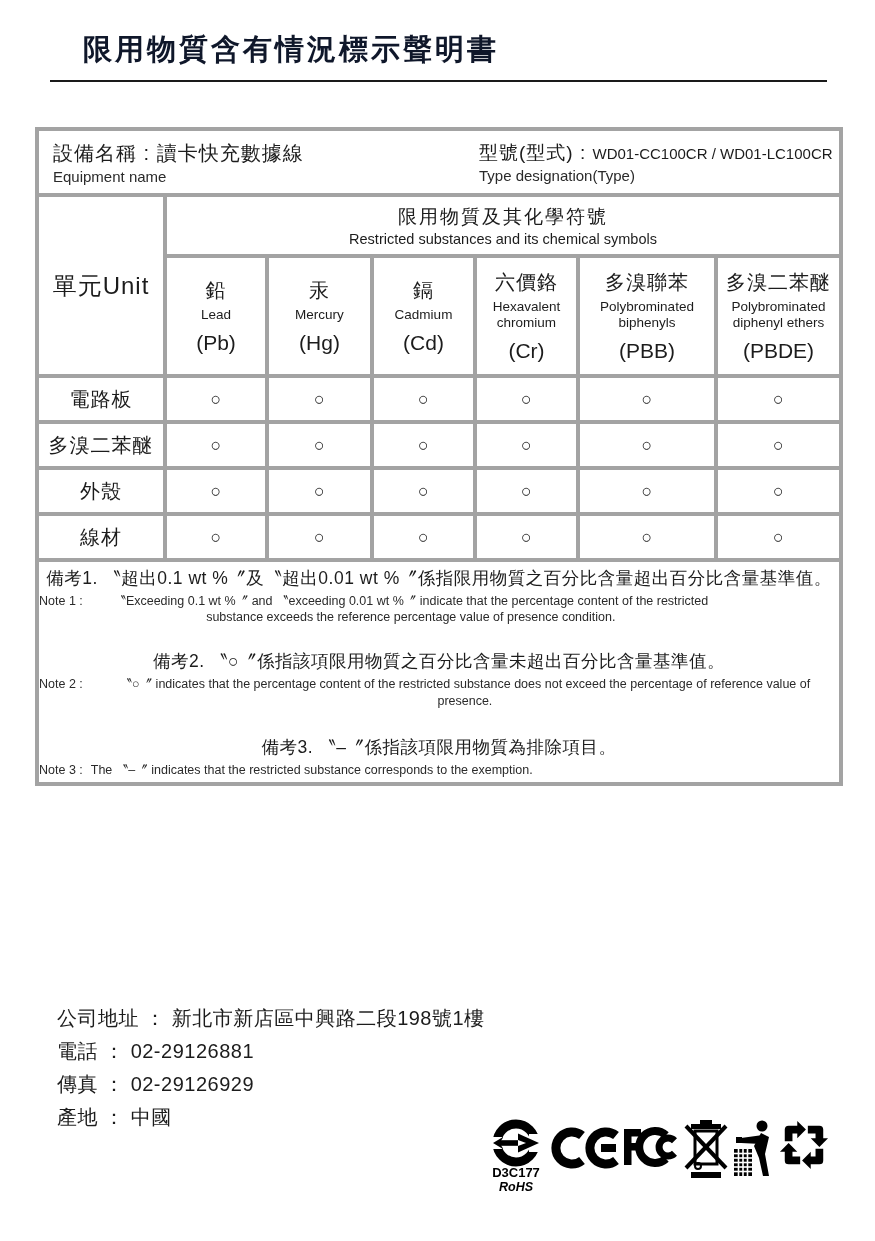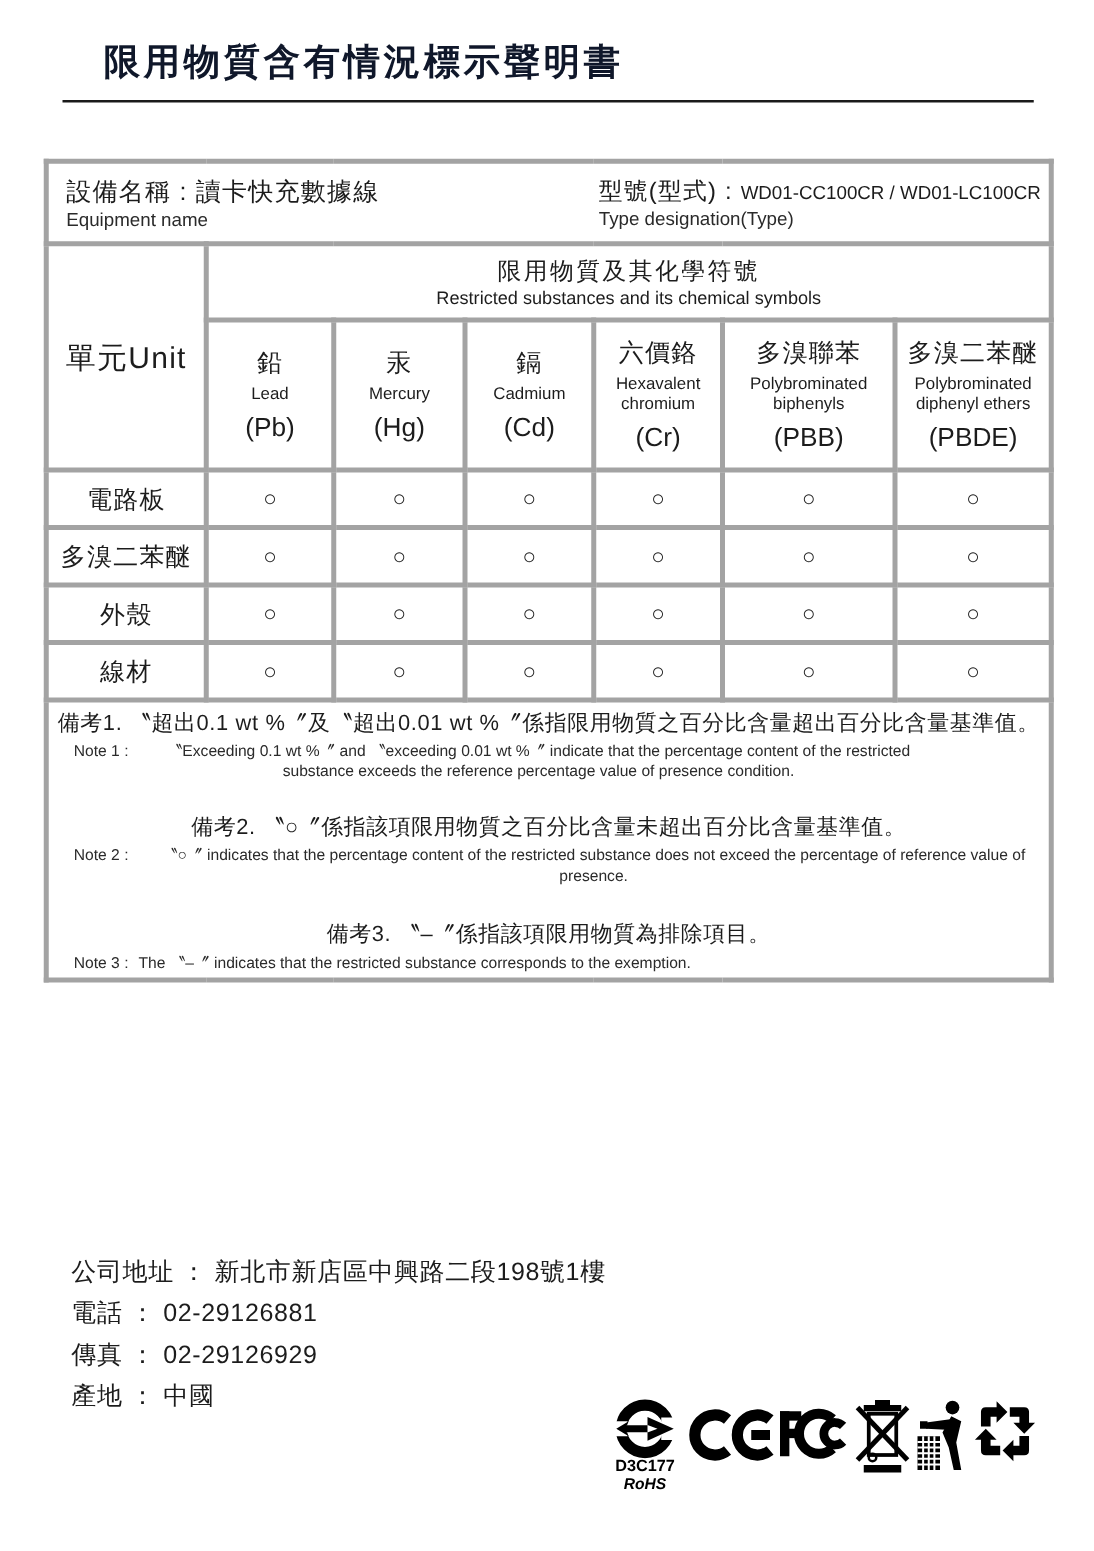--- a/index.html
+++ b/index.html
@@ -43,21 +43,21 @@
   td.unit-name{
     text-align:left;padding-left:13px;font-size:20px;letter-spacing:1px;height:42px;
   }
   td.mark-cell{font-size:18px;color:#222;}
   td.notes-cell{
     height:220px;text-align:left;vertical-align:top;
     padding:13px 14px 0 14px;
   }
   .note-zh{font-size:17.5px;letter-spacing:0.5px;margin-bottom:3px;}
   .note-en{
-    display:flex;font-size:12.5px;line-height:1.3;color:#2a2a2a;margin-left:20px;
+    display:flex;font-size:12.5px;line-height:1.3;color:#2a2a2a;
   }
   .note-en .nlabel{white-space:nowrap;margin-right:8px;}
   .note-gap1{height:24px;}
   .note-gap2{height:26px;}
   .mfr-block{
     position:absolute;left:57px;top:1002px;font-size:20px;line-height:33px;letter-spacing:0.5px;
   }
   .mfr-line{white-space:nowrap;}
   .logo-row{position:absolute;left:0;top:0;width:811px;height:1241px;pointer-events:none;}
   .logo{position:absolute;}

